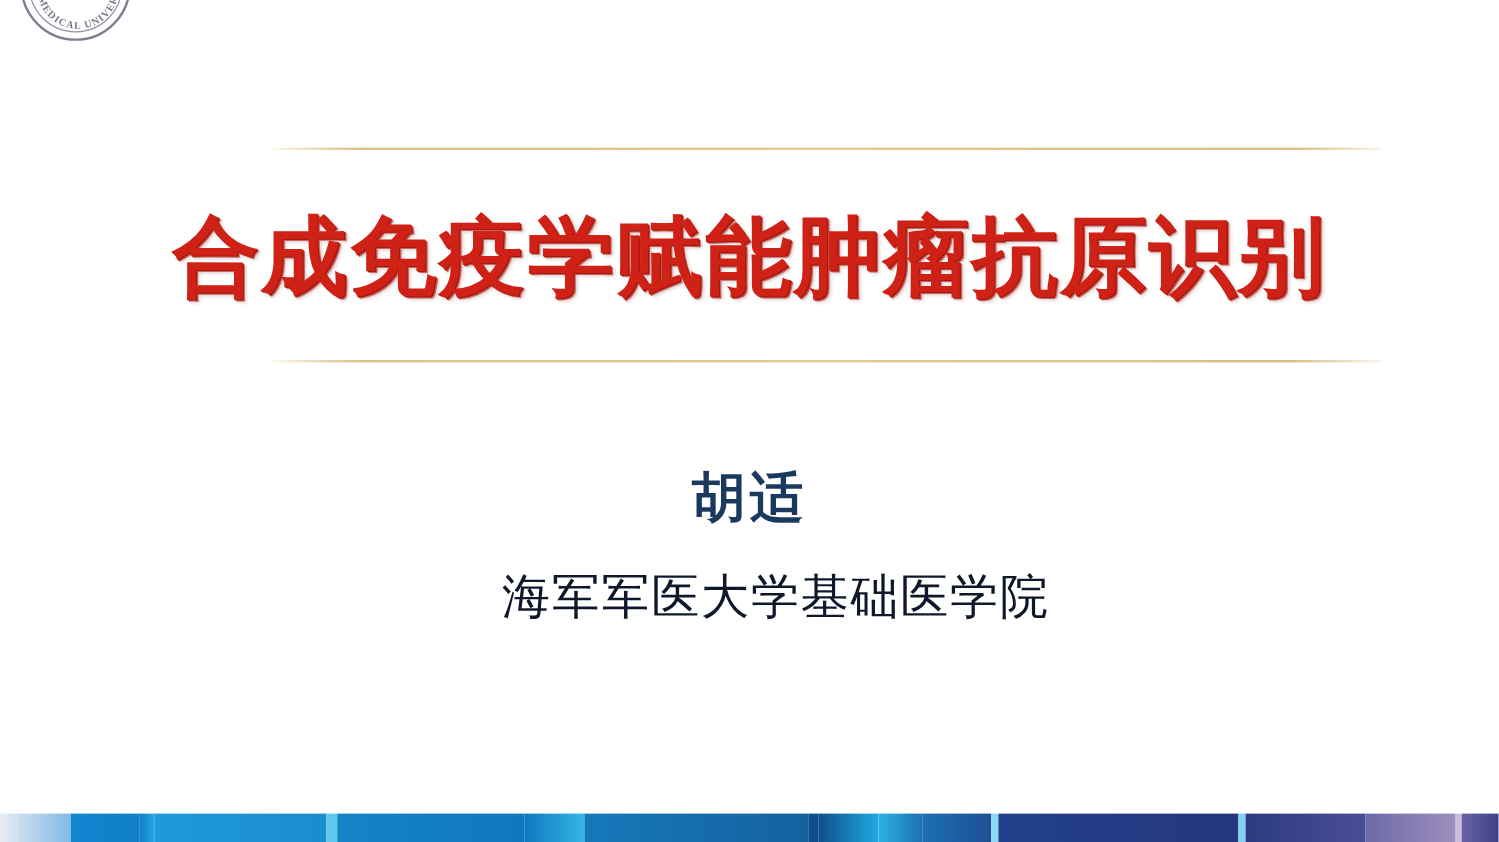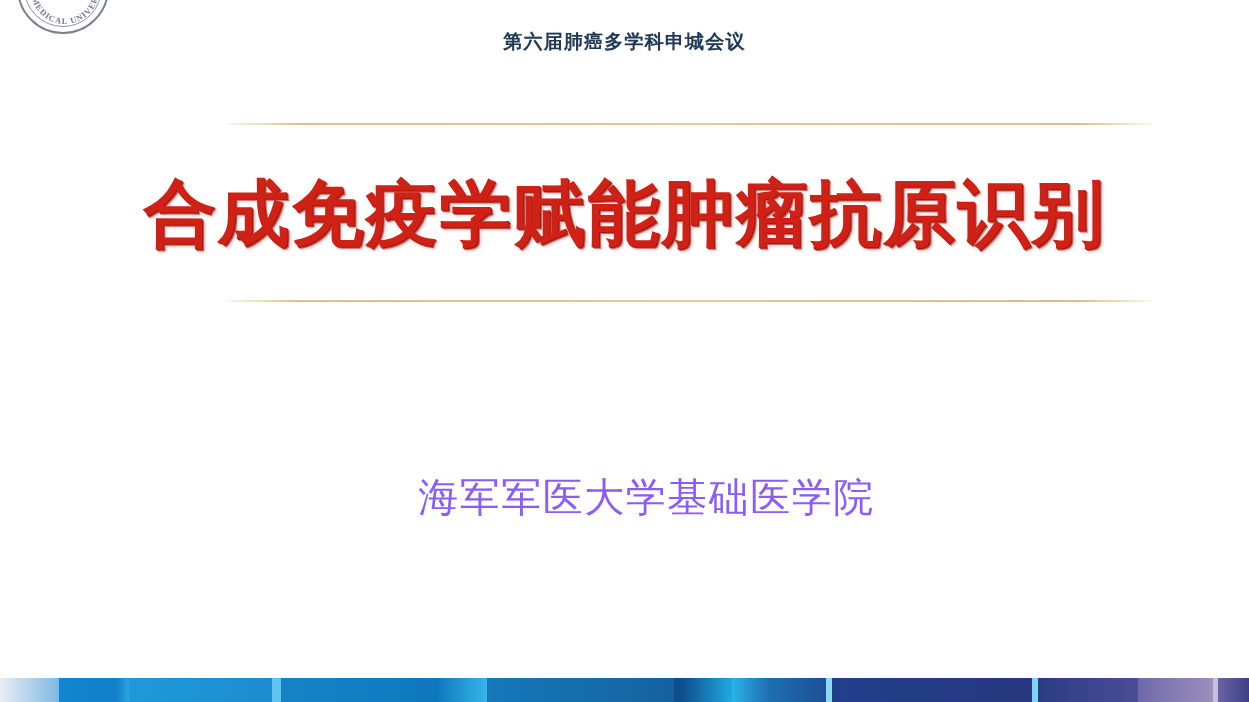--- a/index.html
+++ b/index.html
@@ -127,21 +127,21 @@
   }
   .speaker-affiliation {
     position: absolute;
     left: 0;
     right: 0;
     top: 470px;
     text-align: center;
     font-size: 40px;
     font-weight: normal;
     letter-spacing: 1.5px;
-    color: #8b5cf6;
+    color: #0f172a;
     font-family: "DejaVu Sans", "Liberation Sans", sans-serif;
     padding-left: 44px;
   }
   .speaker-year {
     position: absolute;
     left: 0;
     right: 0;
     top: 538px;
     text-align: center;
     font-size: 37px;
@@ -192,28 +192,28 @@
         <defs>
           <path id="sealArc" d="M 12 46 A 34 34 0 0 0 80 46"></path>
         </defs>
         <text>
           <textPath href="#sealArc" startOffset="8%">MEDICAL UNIVERSITY</textPath>
         </text>
       </svg>
     </div>
   </div>
 
-  <div class="conf-header">第六届肺癌多学科申城会议</div>
 
   <div class="rule rule-top"></div>
 
   <div class="main-title">合成免疫学赋能肿瘤抗原识别</div>
 
   <div class="rule rule-bottom"></div>
 
+  <div class="speaker-name">胡适</div>
   <div class="speaker-affiliation">海军军医大学基础医学院</div>
 
   <div class="bottom-band">
     <div class="band-seg s1"></div>
     <div class="band-seg s2"></div>
     <div class="band-seg s3"></div>
     <div class="band-seg s4"></div>
     <div class="band-seg s5"></div>
     <div class="band-seg s6"></div>
     <div class="band-seg s7"></div>

